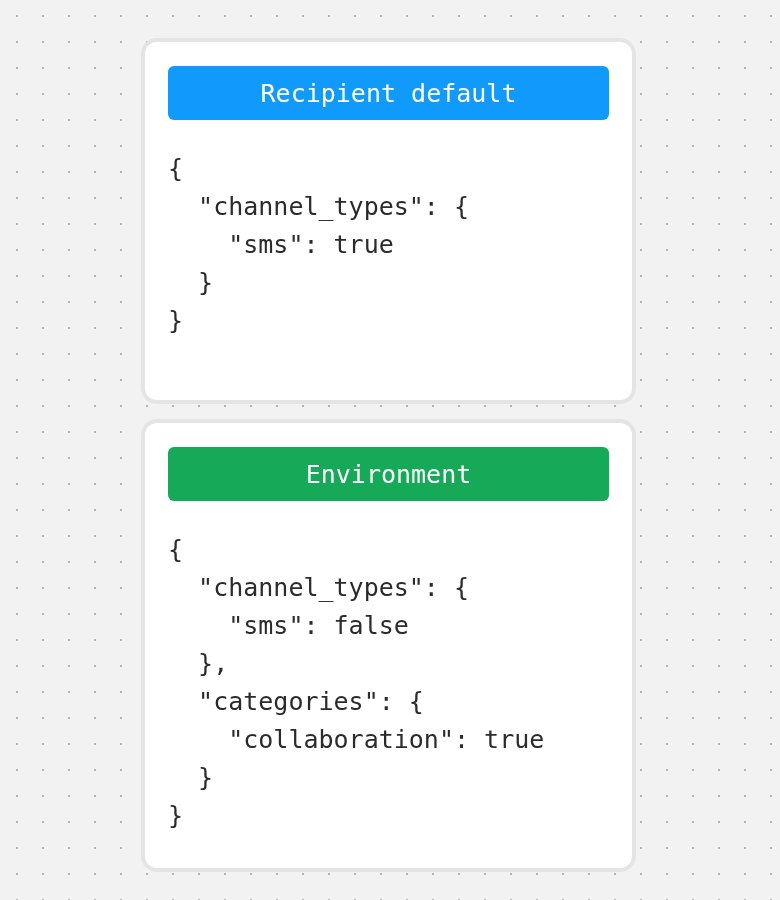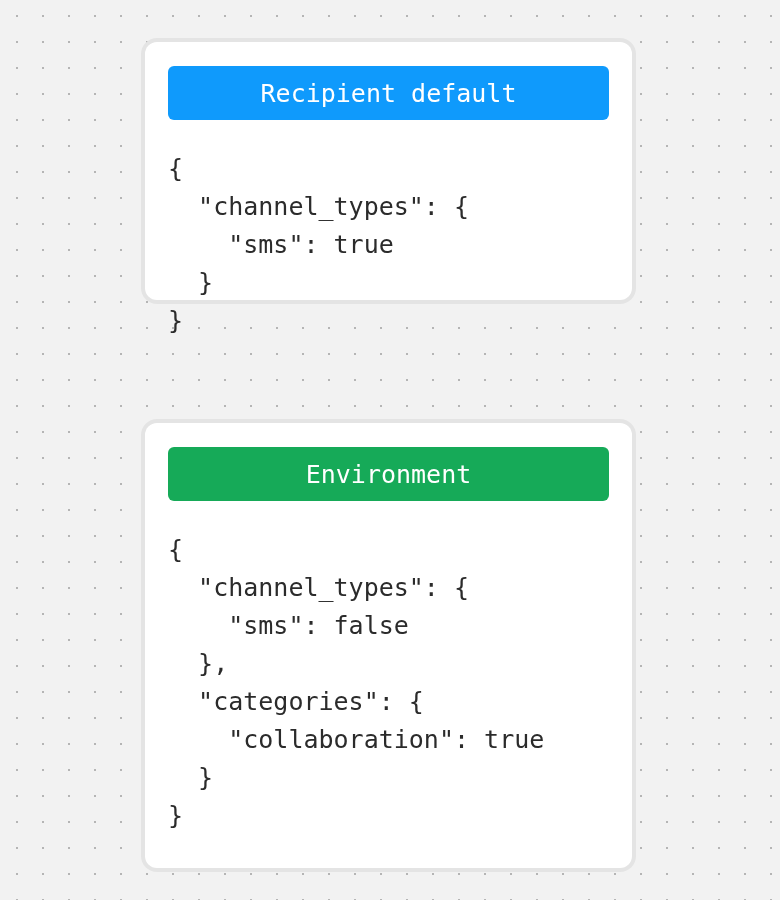--- a/index.html
+++ b/index.html
@@ -22,21 +22,21 @@
     left: 145px;
     width: 487px;
     box-sizing: border-box;
     background: #ffffff;
     border-radius: 12px;
     box-shadow: 0 0 0 4px #e4e4e4;
     padding: 24px 23px;
   }
   .card-recipient {
     top: 42px;
-    height: 258px;
+    height: 358px;
   }
   .card-environment {
     top: 423px;
     height: 445px;
   }
   .card-header {
     height: 54px;
     border-radius: 6px;
     display: flex;
     align-items: center;

